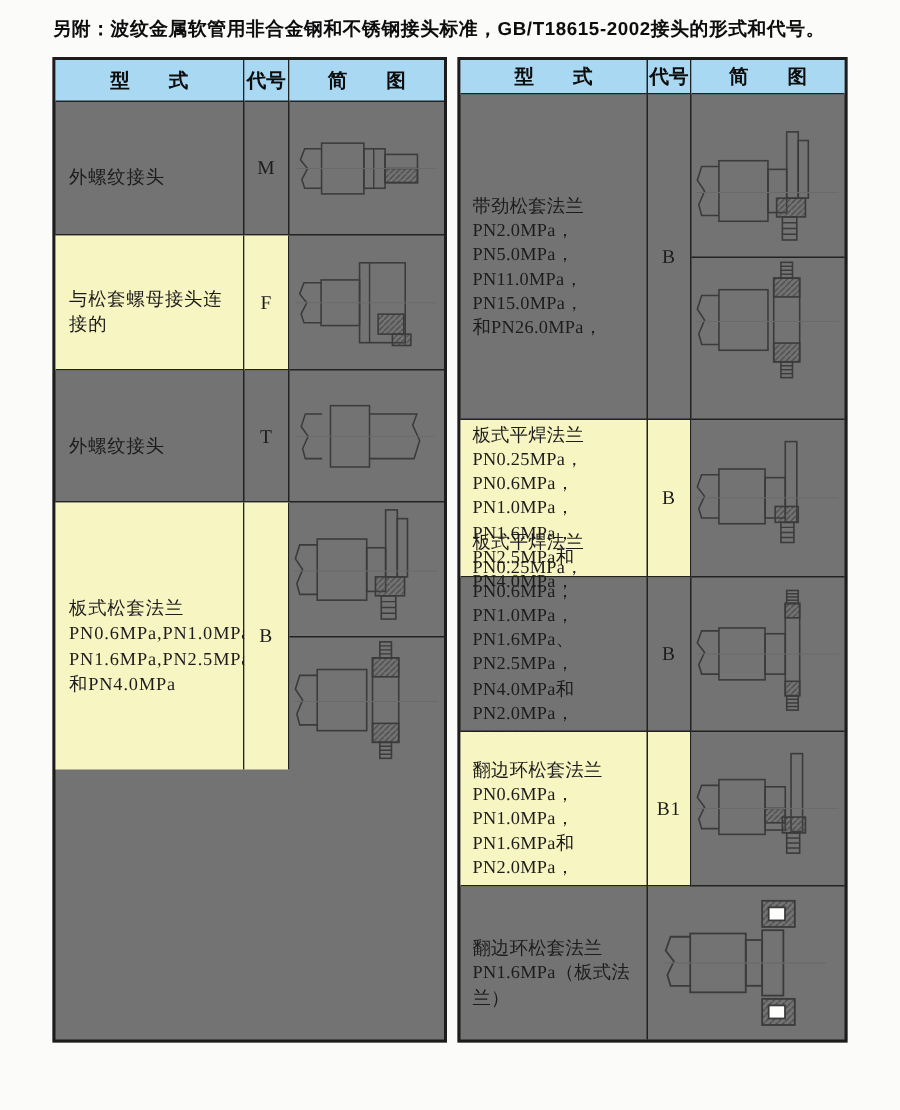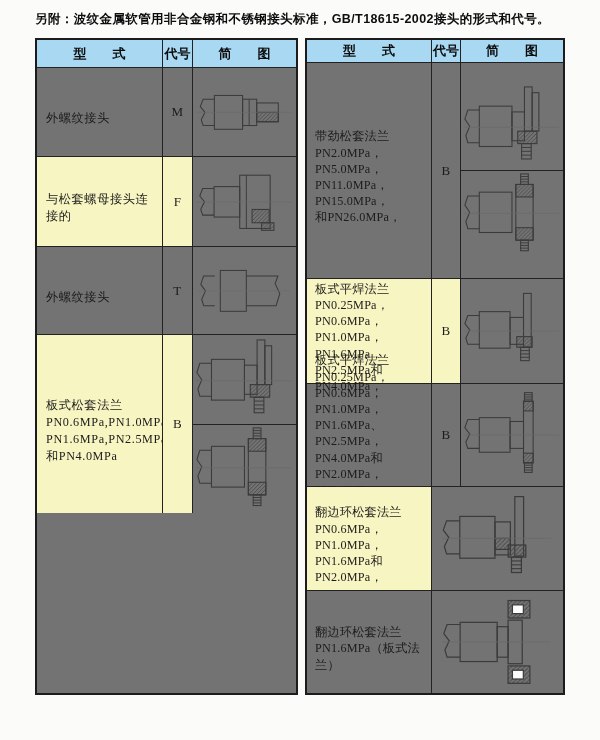--- a/index.html
+++ b/index.html
@@ -260,20 +260,21 @@
           <line x1="65" y1="78" x2="73" y2="78" stroke="#3b3b3b" stroke-width="1"></line>
           <line x1="65" y1="80.5" x2="73" y2="80.5" stroke="#3b3b3b" stroke-width="1"></line>
           <line x1="2" y1="44" x2="101" y2="44" stroke="#6a6a6a" stroke-width="0.7"></line>
         </svg>
     </div>
   </div>
   <div class="row" style="height:104px">
     <div class="cell type c-type hl">翻边环松套法兰
 PN0.6MPa，PN1.0MPa，
 PN1.6MPa和PN2.0MPa，</div>
+    <div class="cell code c-code hl">B1</div>
     <div class="cell c-diag diag-cell">
       <svg class="diag" viewBox="0 0 104 88">
           <path d="M 18 28 L 6 28 L 3 36.4 L 8 43 L 4 51.400000000000006 L 6 58 L 18 58" fill="none" stroke="#3b3b3b" stroke-width="1.1"></path>
           <rect x="18" y="24" width="32" height="38" fill="none" stroke="#3b3b3b" stroke-width="1.1"></rect>
           <rect x="50" y="29" width="14" height="30" fill="none" stroke="#3b3b3b" stroke-width="1.1"></rect>
           <rect x="50" y="44" width="14" height="10" fill="url(#hx)" stroke="#3b3b3b" stroke-width="1.1"></rect>
           <rect x="68" y="6" width="8" height="54" fill="none" stroke="#3b3b3b" stroke-width="1.1"></rect>
           <rect x="62" y="50" width="16" height="11" fill="url(#hx)" stroke="#3b3b3b" stroke-width="1.1"></rect>
           <rect x="65" y="61" width="9" height="14" fill="none" stroke="#3b3b3b" stroke-width="1.1"></rect>
           <line x1="65" y1="64.5" x2="74" y2="64.5" stroke="#3b3b3b" stroke-width="1"></line>

